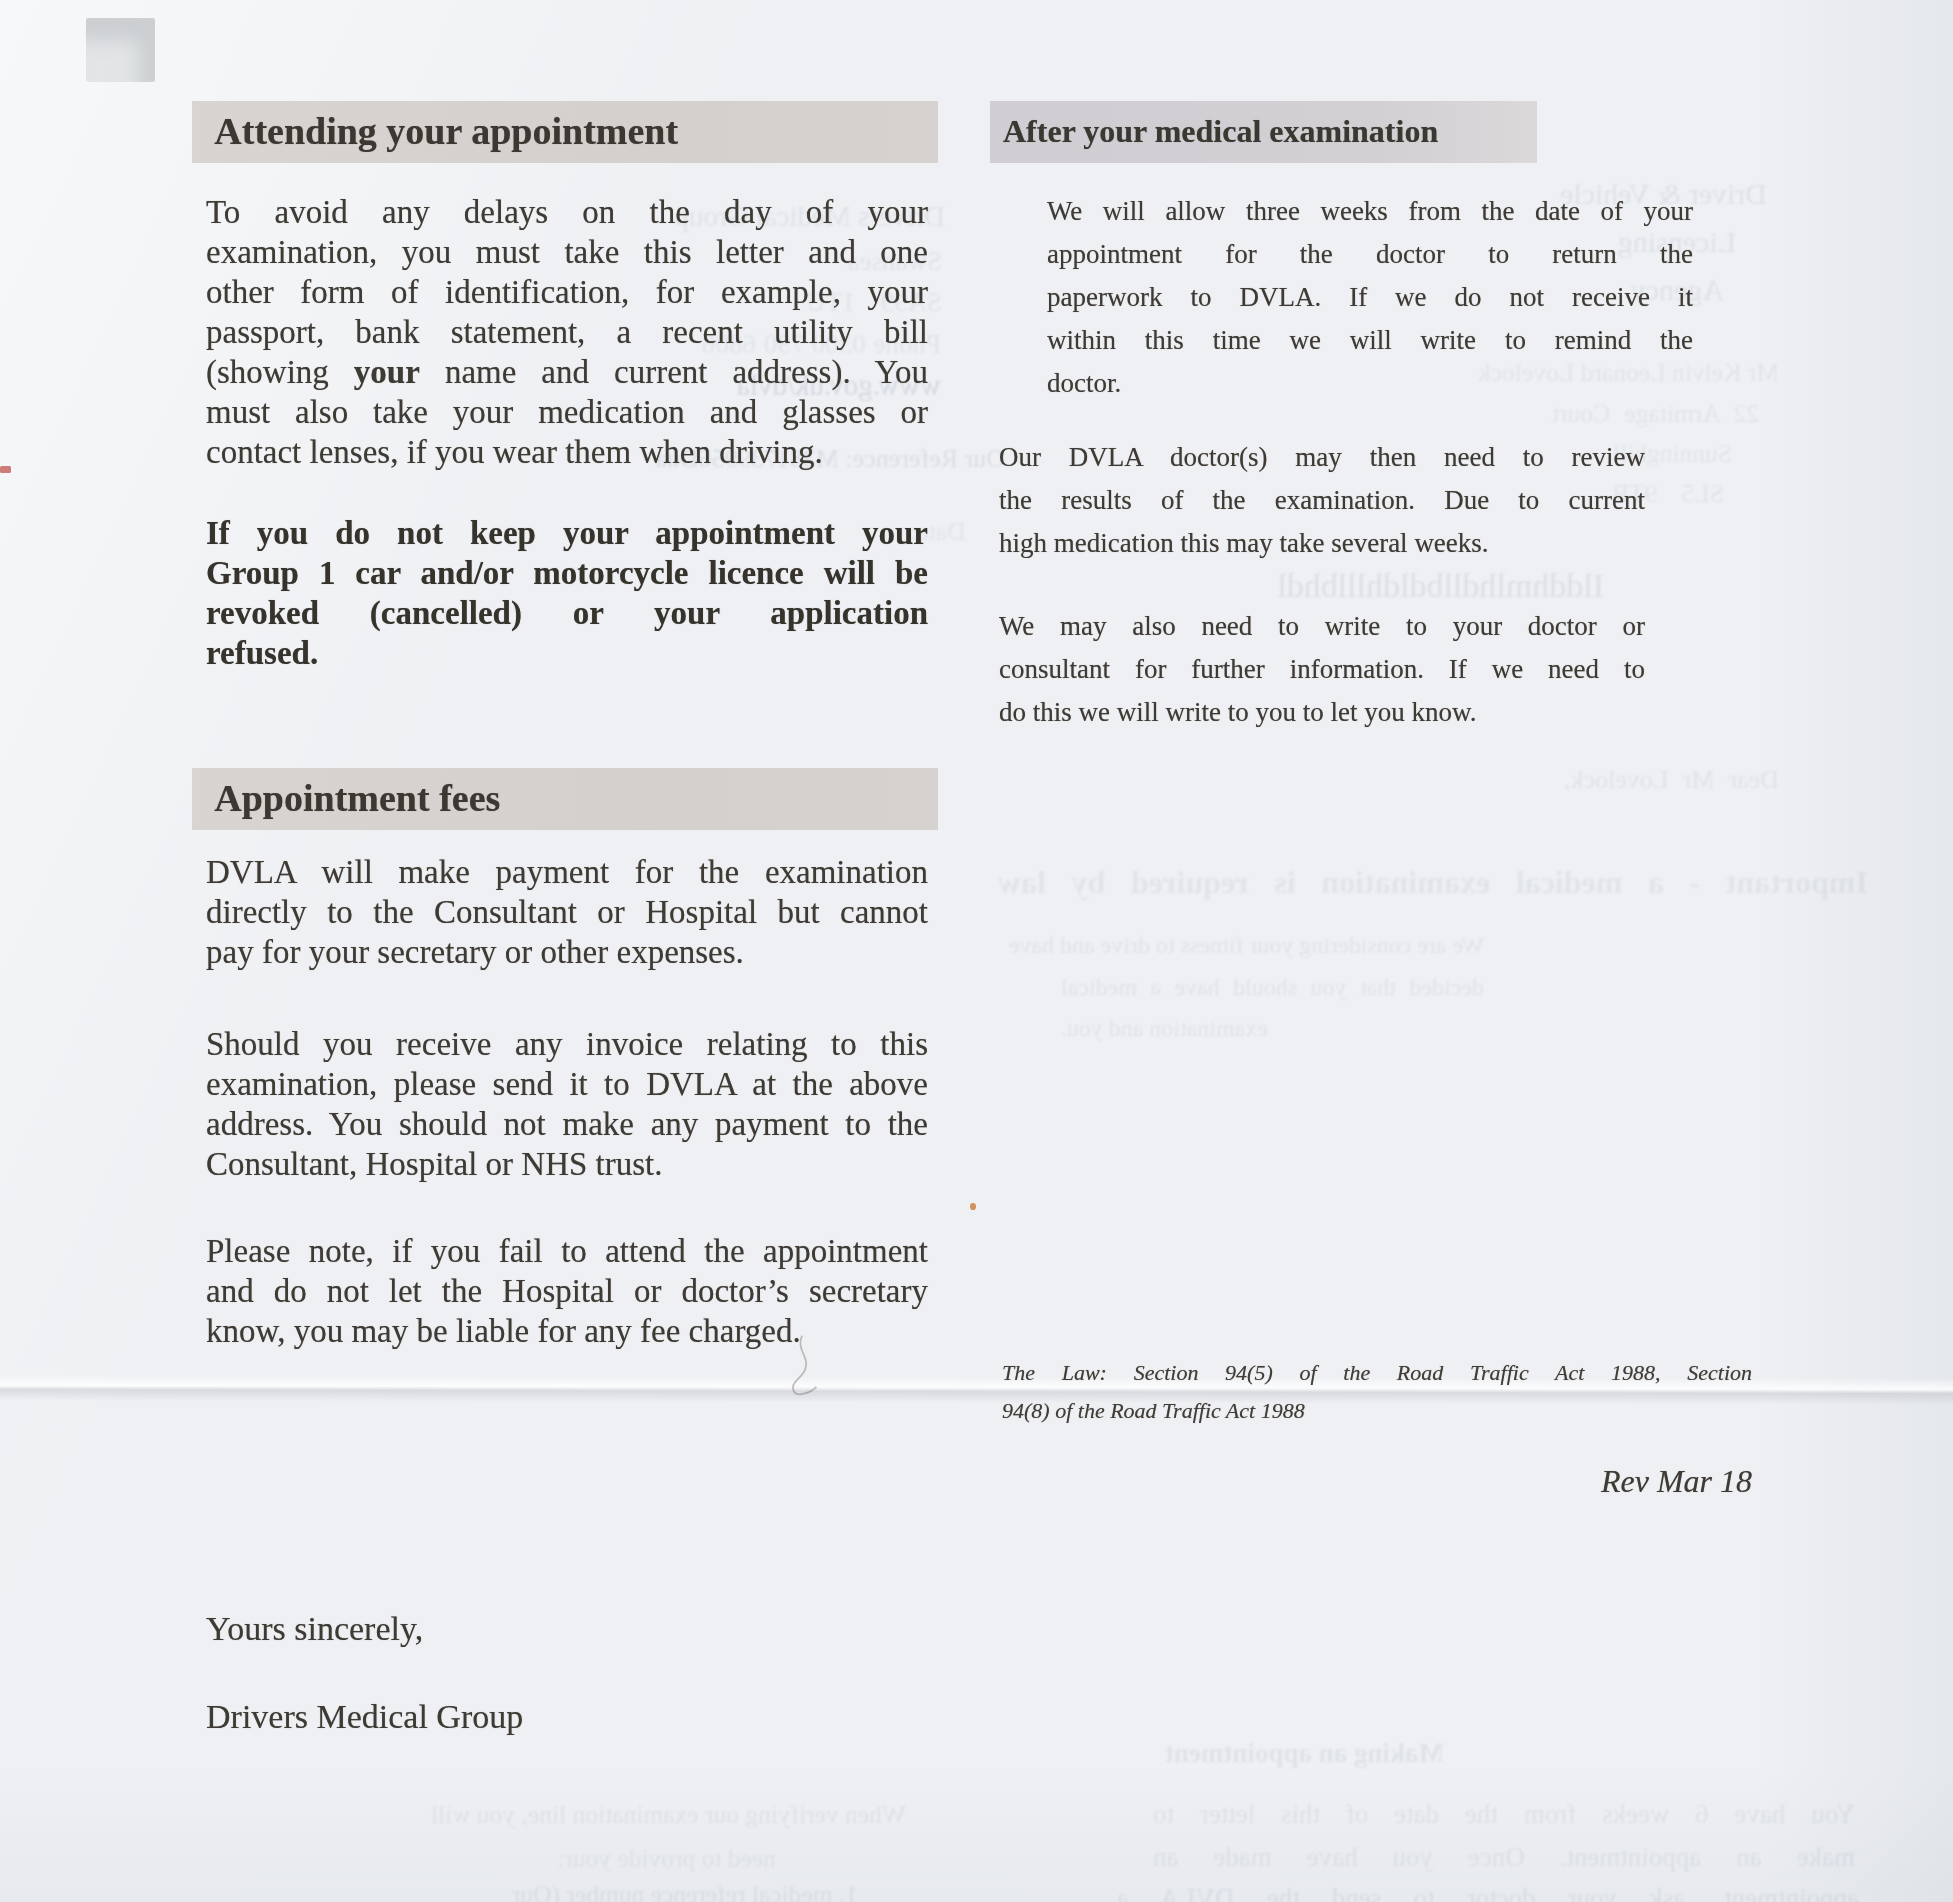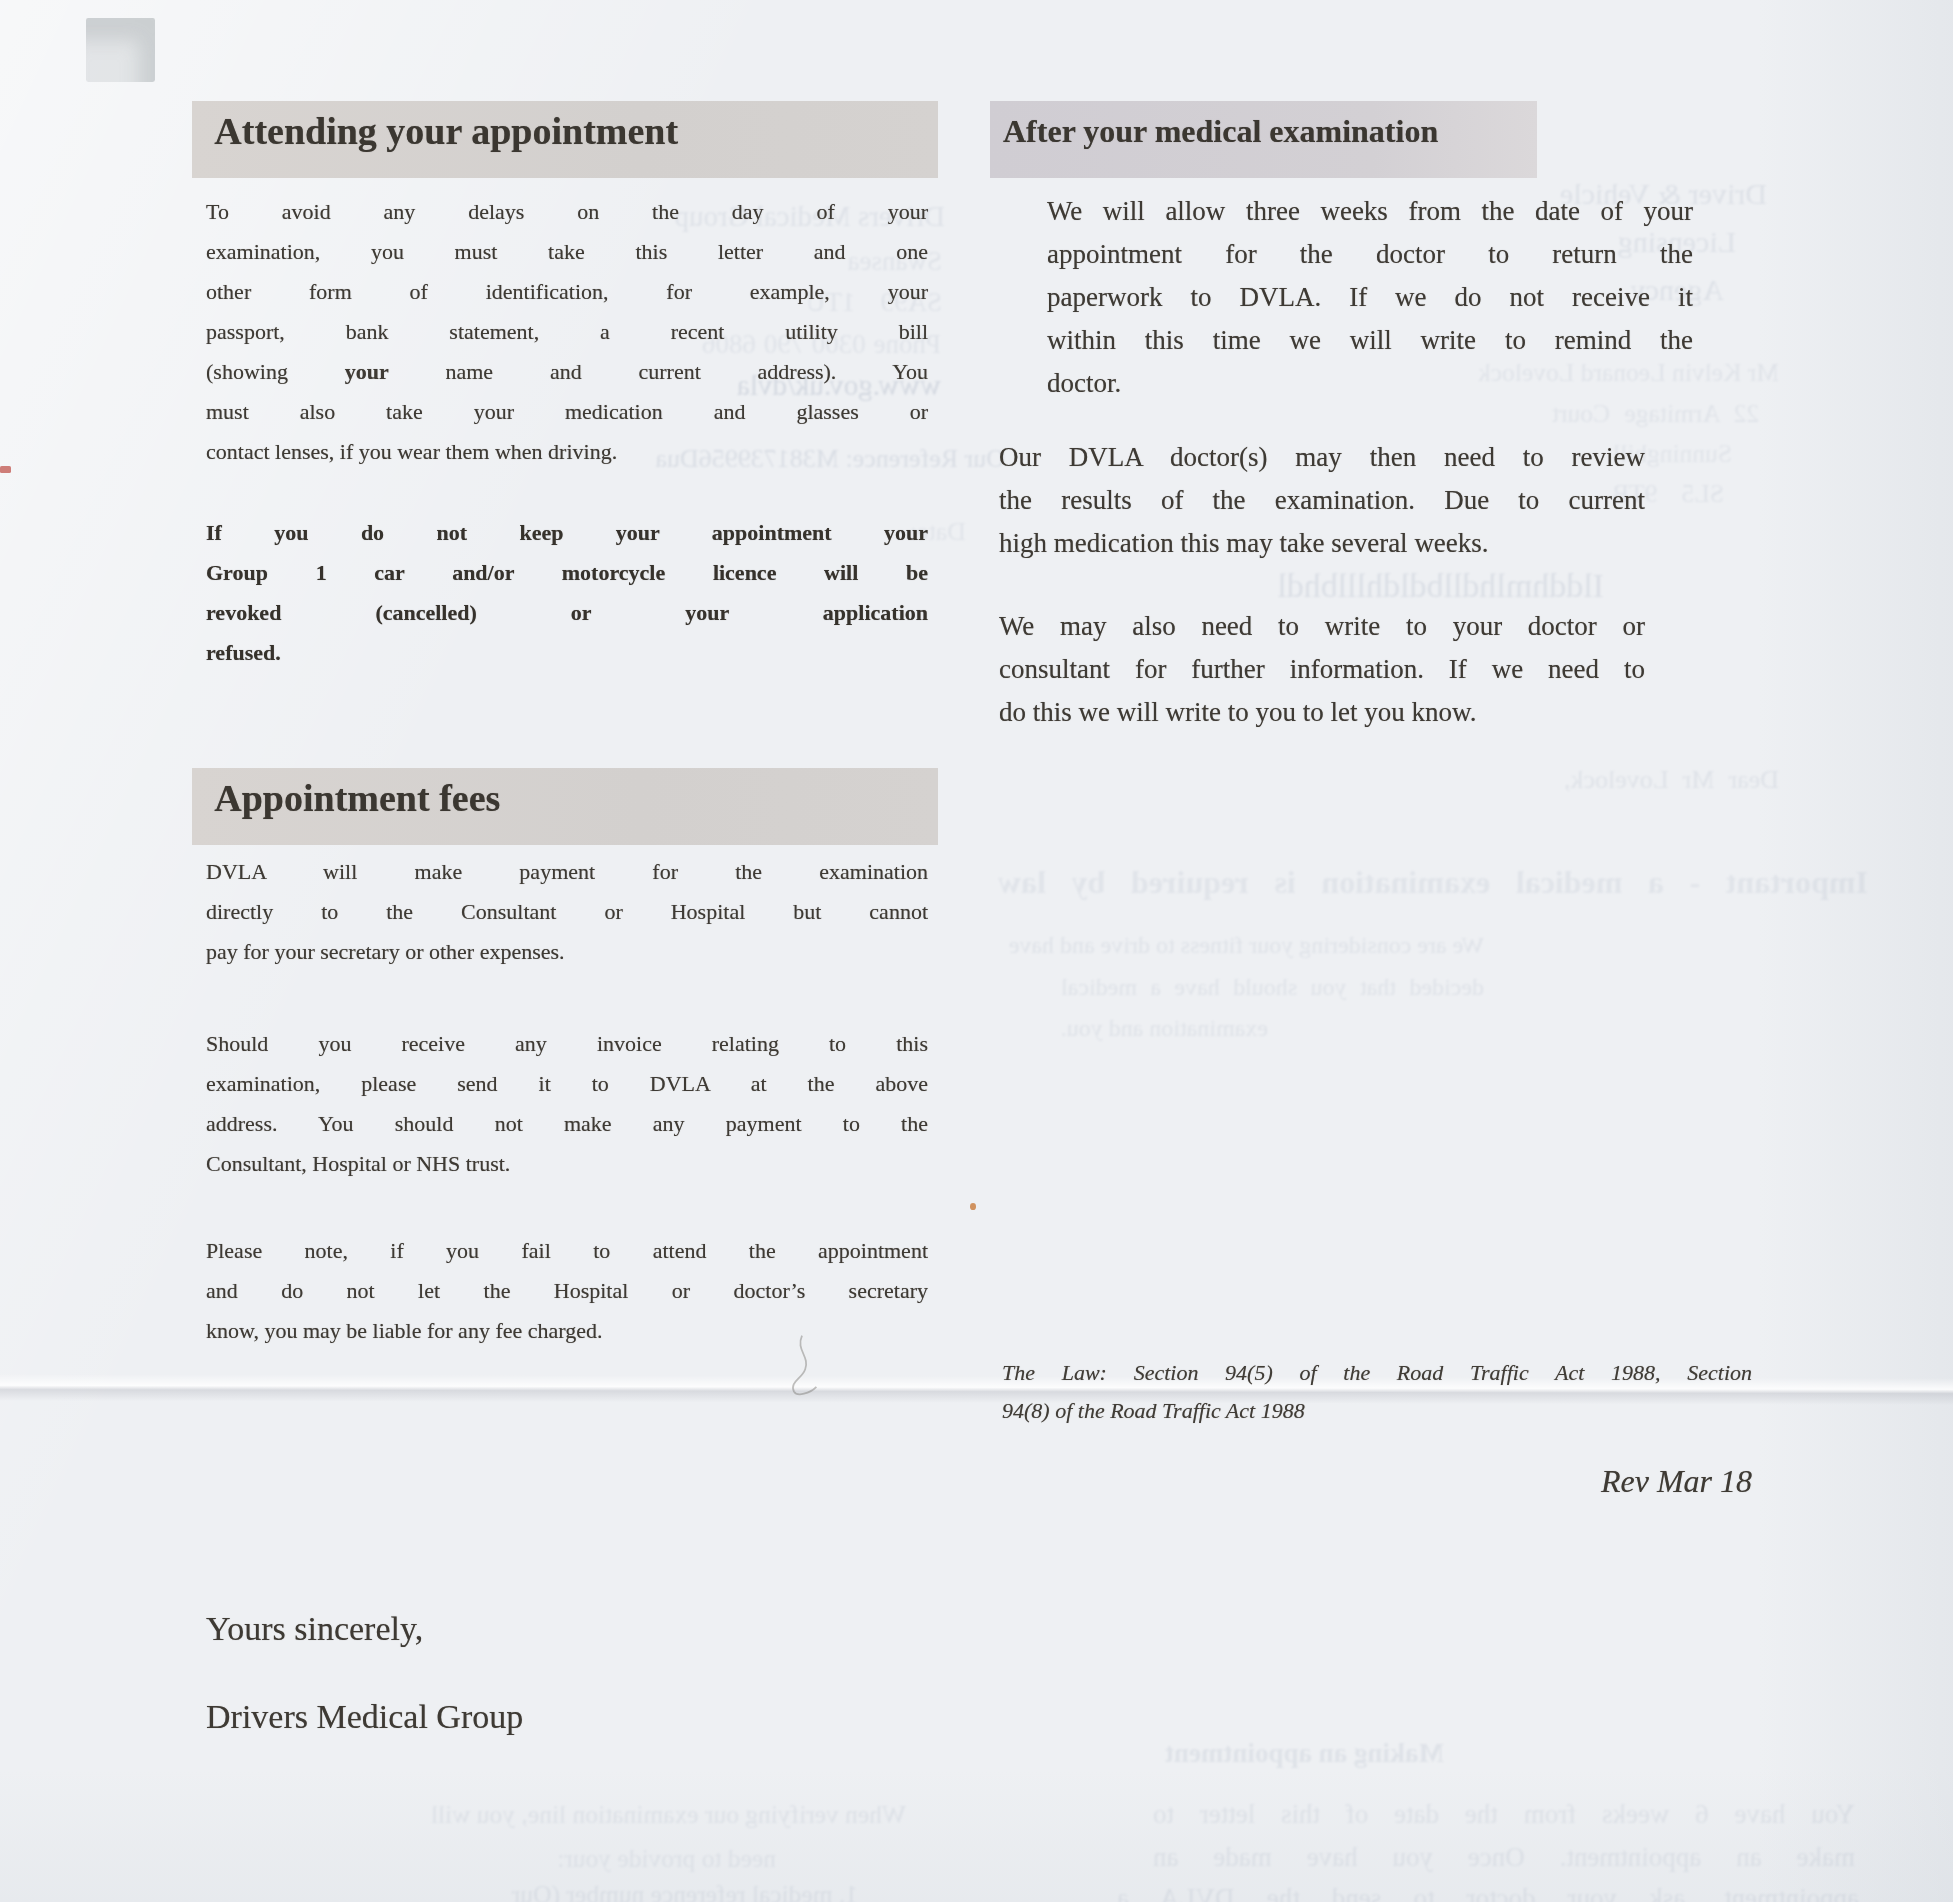--- a/index.html
+++ b/index.html
@@ -57,39 +57,39 @@
     background:#c0544e;opacity:.75;border-radius:1.6px;
   }
   .orange-dot{
     position:absolute;left:970px;top:1203px;width:6.4px;height:7.2px;
     background:#c87a3a;opacity:.8;border-radius:50%;
   }
   .hair{position:absolute;left:778px;top:1334px;}
 
   
   .bar{
-    position:absolute;height:77px;
+    position:absolute;height:62px;
   }
   .bar-l1,.bar-l2{left:192px;width:746px;background:linear-gradient(90deg,#d8d4d1,#d3d0ce 60%,#d5d2d0);}
   .bar-l1{top:101px;}
   .bar-l2{top:768px;}
   .bar-r1{left:990px;top:101px;width:547px;background:linear-gradient(90deg,#d0cdd3,#d3d0d4 70%,#dbd8da);}
   .ht{
     font-weight:bold;color:#3b3731;line-height:61px;padding-left:22.3px;
     text-shadow:0 0 0.8px rgba(59,55,49,.55);
     white-space:nowrap;
   }
   .bar-l1 .ht,.bar-l2 .ht{font-size:38px;}
   .bar-r1 .ht{font-size:32px;padding-left:13px;}
 
   .para{position:absolute;color:#3e3a34;}
   .ln{text-align:justify;text-align-last:left;text-shadow:0 0 0.8px rgba(60,55,48,.5);}
   .ln.j{text-align-last:justify;}
   .lcol{left:206px;width:722px;}
-  .lcol .ln{font-size:22px;line-height:40px;}
+  .lcol .ln{font-size:33px;line-height:40px;}
   .rcol{left:999px;width:646px;}
   .rcol .ln{font-size:27px;line-height:43px;}
   .bold-para .ln{font-weight:bold;color:#36322c;}
 
   .p-l1{top:192px;}
   .p-l2{top:513px;}
   .p-l3{top:852px;}
   .p-l4{top:1024px;}
   .p-l5{top:1231px;}
   .p-r1{top:190px;margin-left:48px;}

